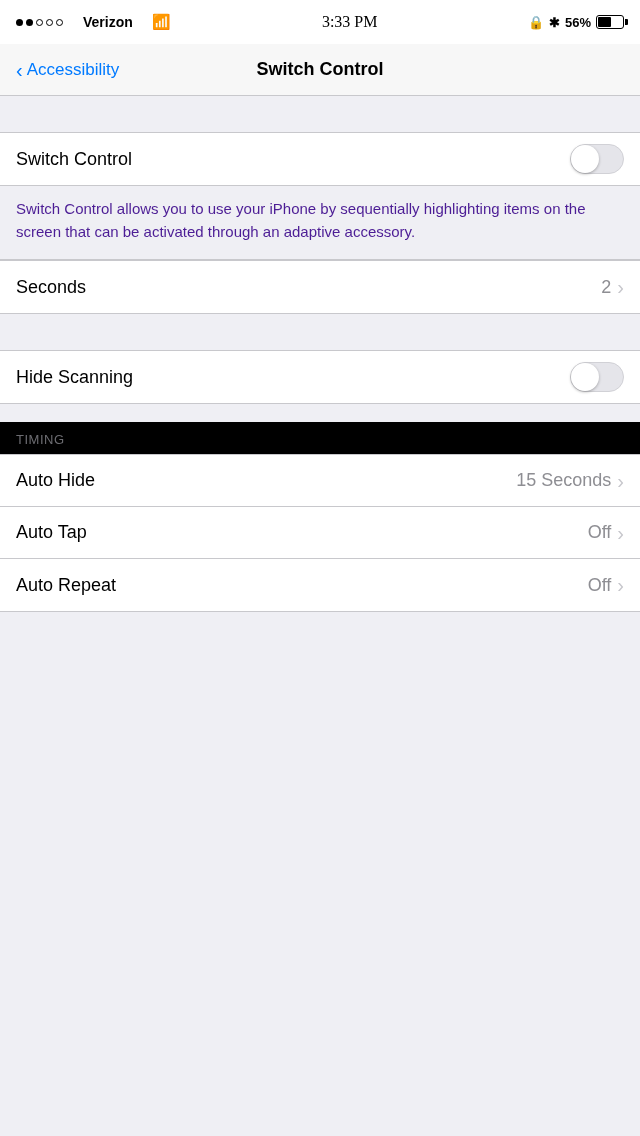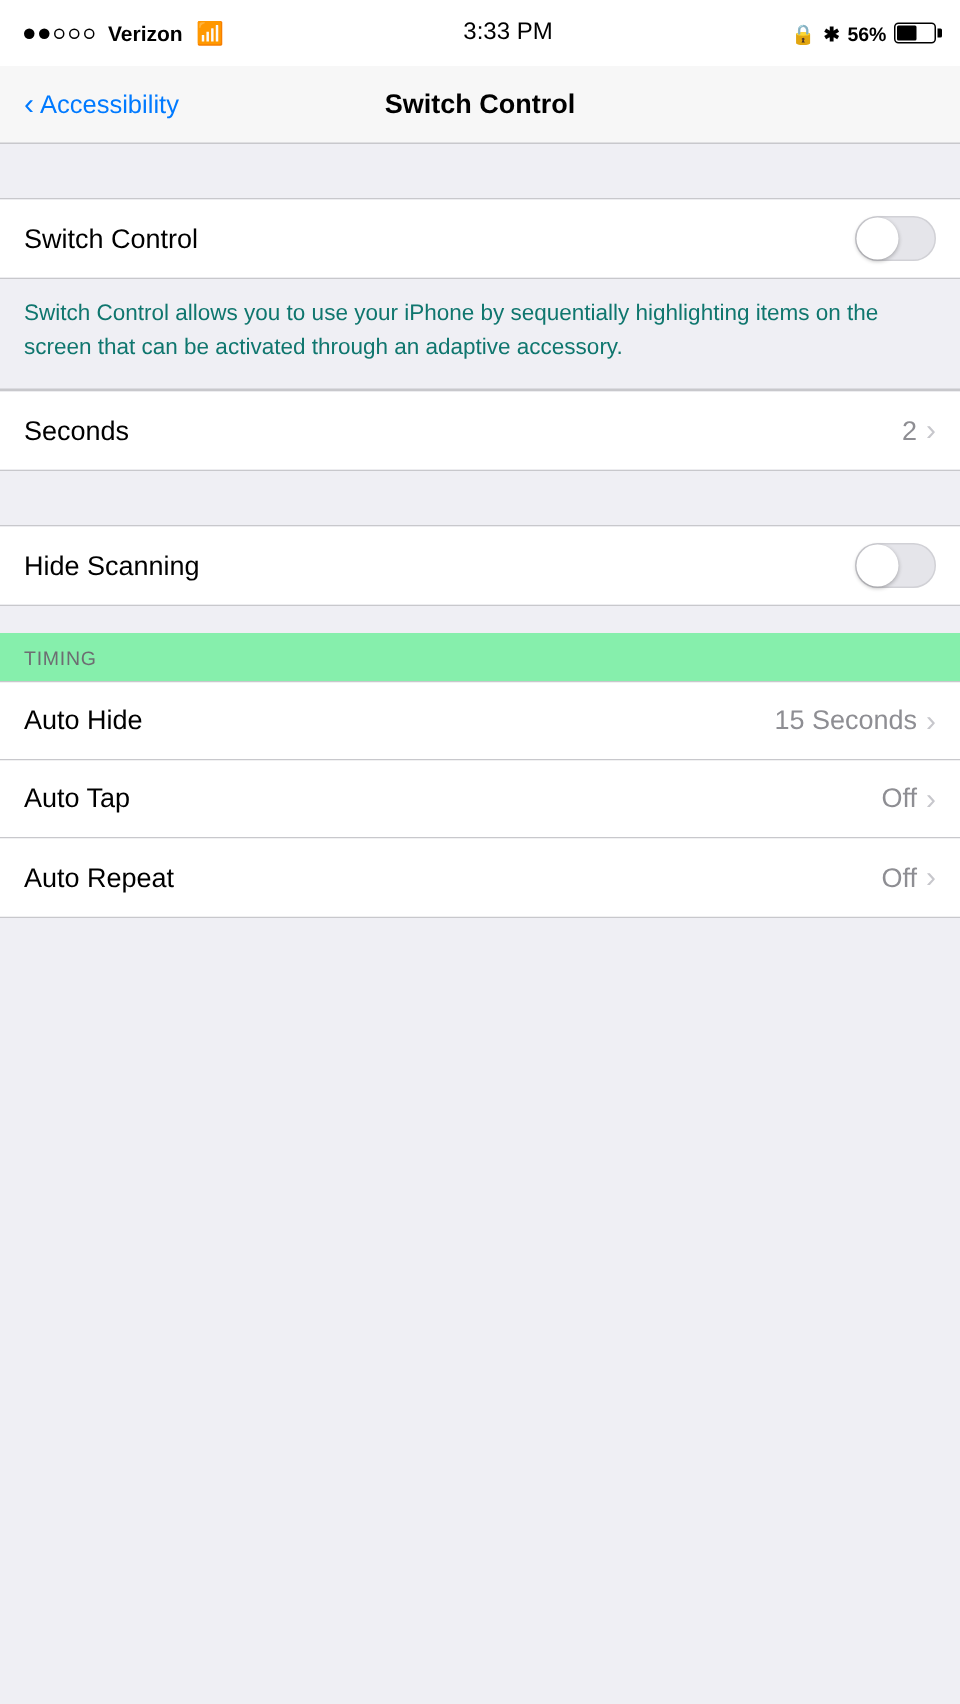--- a/index.html
+++ b/index.html
@@ -19,29 +19,29 @@
       display: flex;
       align-items: center;
       justify-content: space-between;
       padding: 0 16px;
       font-size: 14px;
       font-weight: 600;
     }
     .status-left {
       display: flex;
       align-items: center;
-      gap: 9px;
+      gap: 20px;
     }
     .status-dots {
       display: flex; gap: 3px; align-items: center;
     }
     .dot { width: 7px; height: 7px; border-radius: 50%; background: #000; }
     .dot.empty { background: transparent; border: 1.5px solid #000; }
     .wifi-icon { font-size: 15px; }
-    .status-center { font-size: 16px; font-weight: 500; }
+    .status-center { font-size: 16px; font-weight: 500; font-family: Liberation Serif, serif; }
     .status-right { display: flex; align-items: center; gap: 5px; font-size: 13px; }
     .battery {
       width: 28px; height: 14px; border: 1.5px solid #000; border-radius: 3px;
       position: relative; display: flex; align-items: center; padding: 1px;
     }
     .battery::after {
       content: '';
       position: absolute;
       right: -5px; top: 50%; transform: translateY(-50%);
       width: 3px; height: 6px; background: #000; border-radius: 0 1px 1px 0;
@@ -148,28 +148,28 @@
     }
 
     
     .description-section {
       background: #efeff4;
       padding: 12px 16px 16px;
       border-bottom: 1px solid #c8c8cc;
     }
     .description-text {
       font-size: 15px;
-      color: #0f766e;
+      color: #4c1d95;
       line-height: 1.5;
     }
 
     
     .section-header {
       padding: 8px 16px 6px;
-      background: #86efac;
+      background: #000000;
     }
     .section-header-text {
       font-size: 13px;
       color: #6d6d72;
       text-transform: uppercase;
       letter-spacing: 0.5px;
     }
   </style>
 </head>
 <body>

